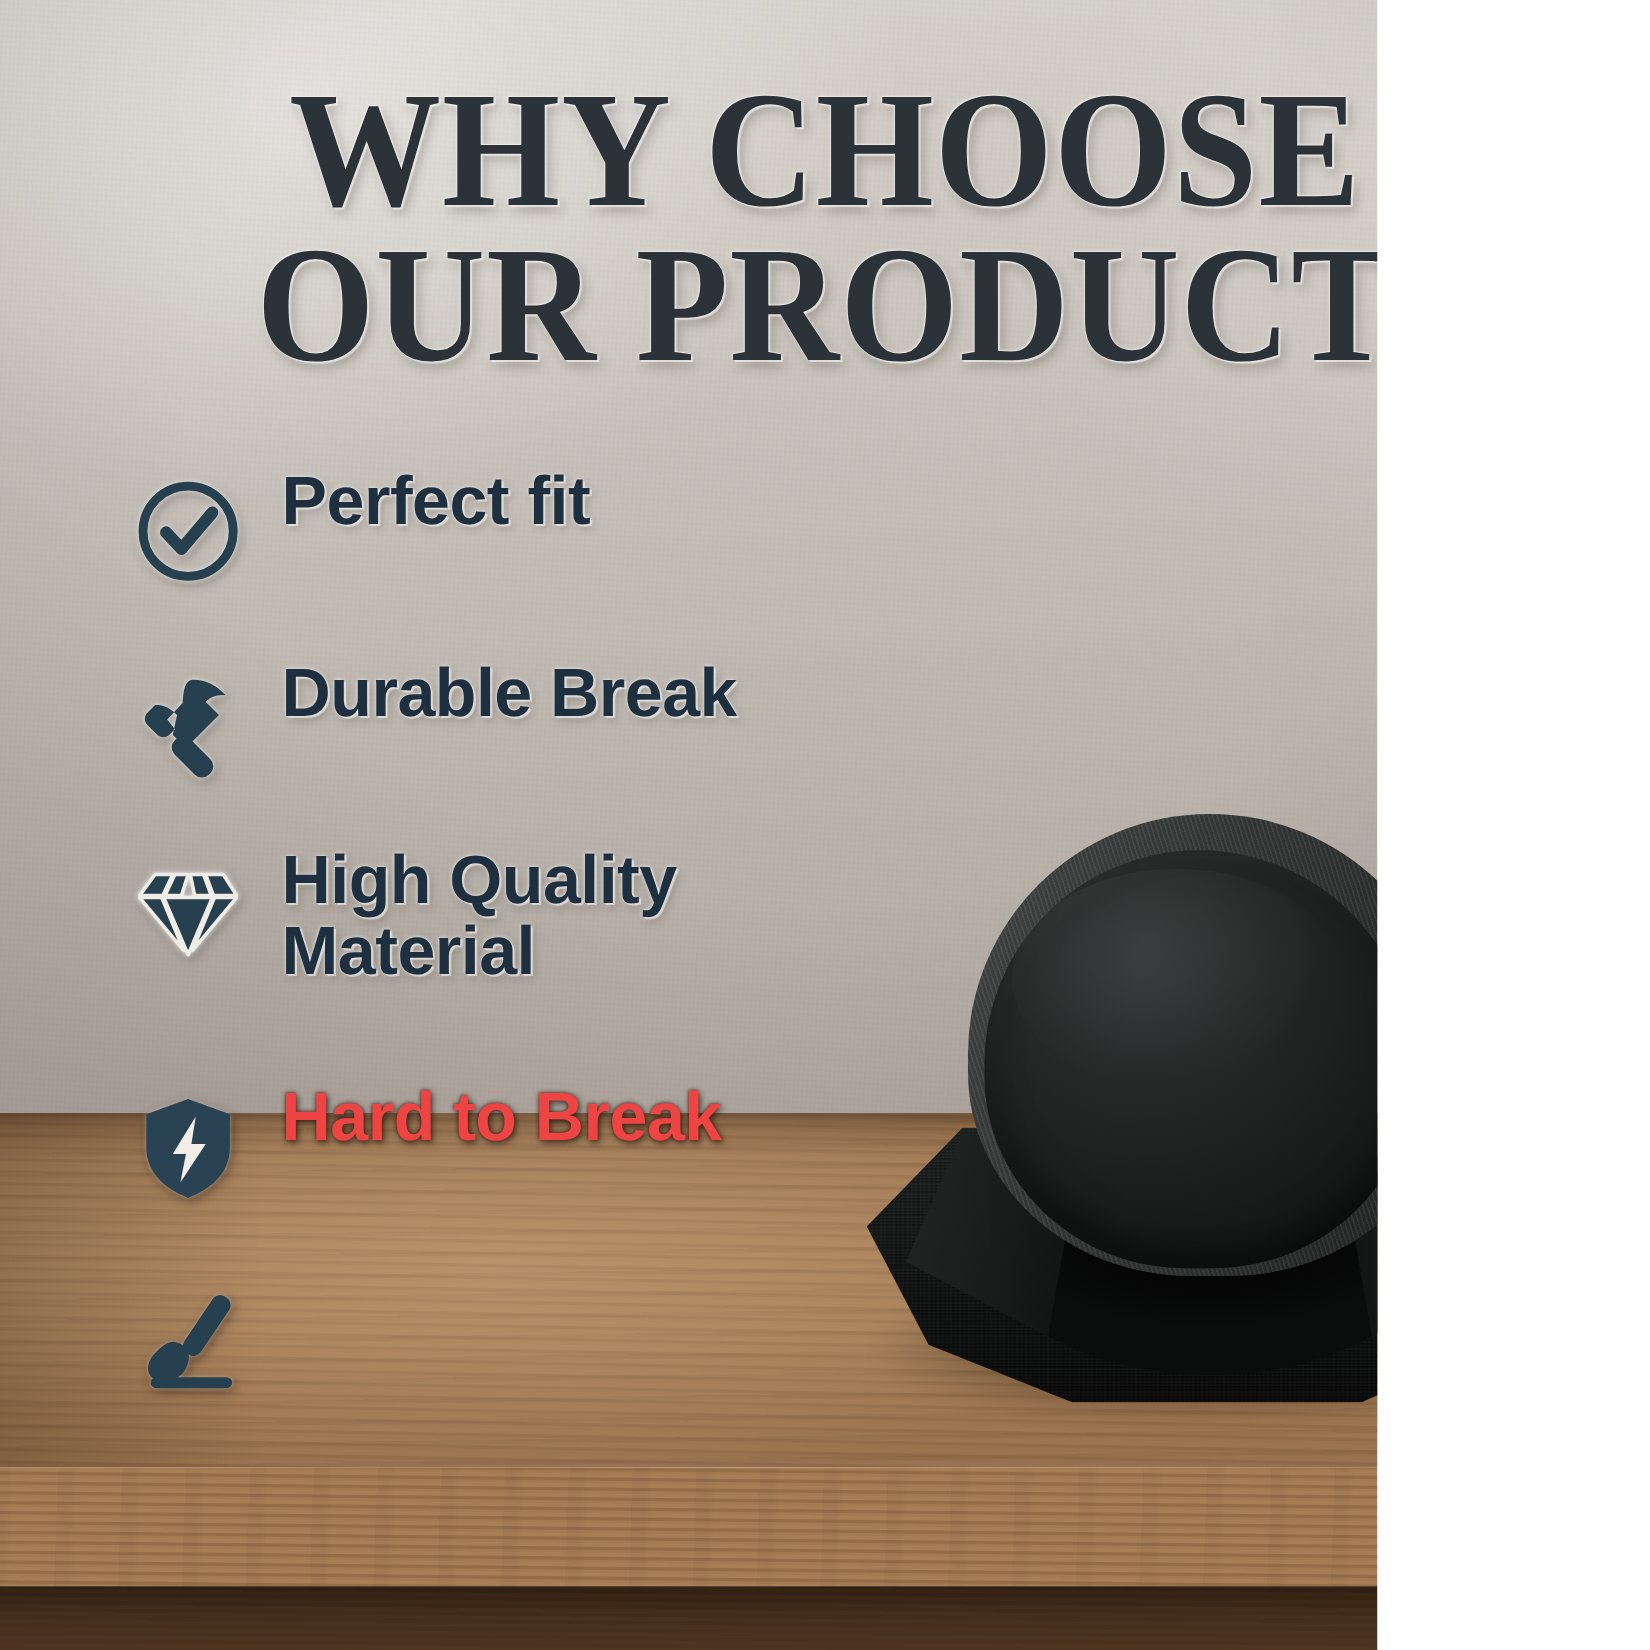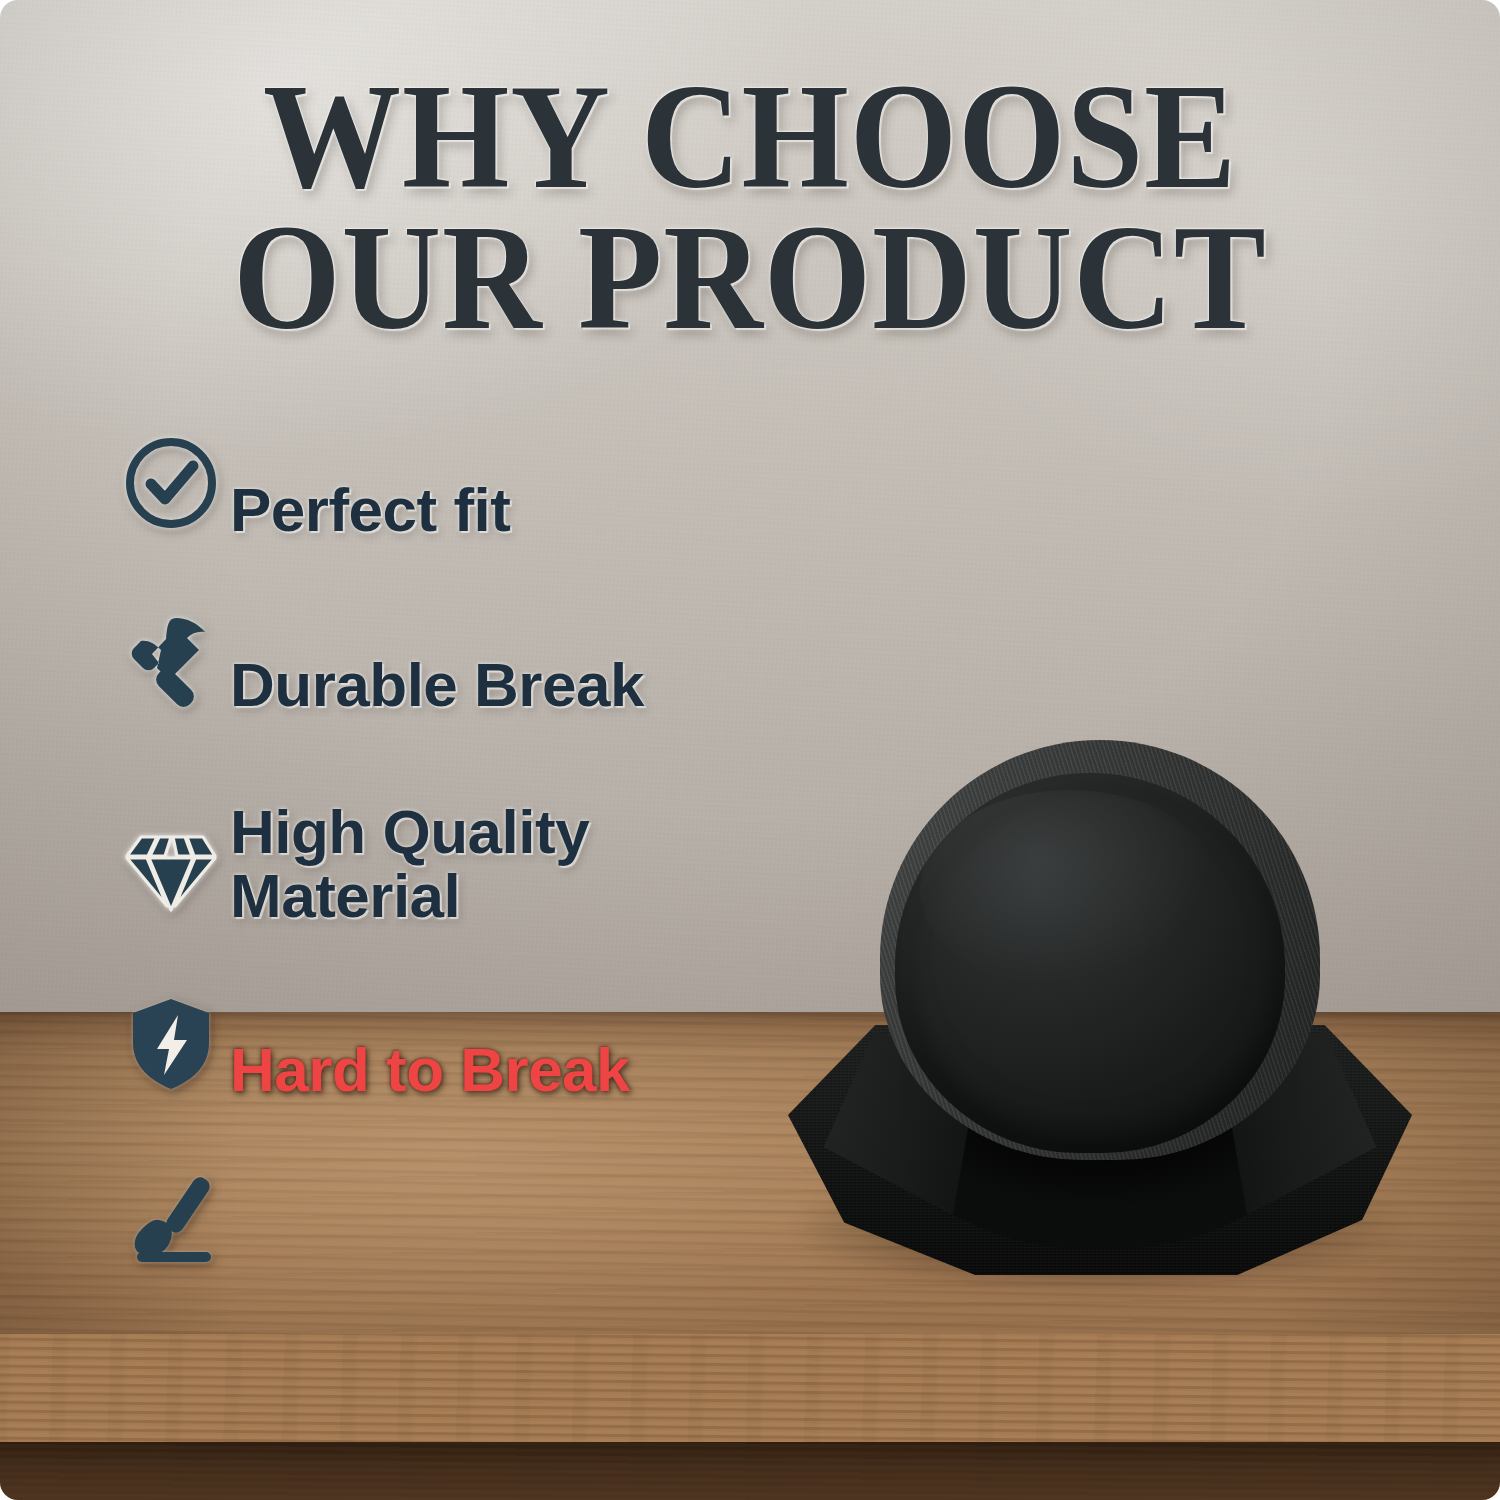--- a/index.html
+++ b/index.html
@@ -3,26 +3,25 @@
 <meta charset="utf-8">
 <title>Why Choose Our Product</title>
 <style>
   html, body {
     margin: 0;
     padding: 0;
     background: #ffffff;
   }
   #scene {
     position: relative;
-    width: 1500px;
+    width: 1252px;
     height: 1500px;
     overflow: hidden;
     font-family: "Liberation Sans", sans-serif;
     user-select: none;
-    border-radius: 18px;
   }
 
   
   .wall {
     position: absolute;
     left: 0; top: 0;
     width: 1500px;
     height: 1035px;
     background:
       radial-gradient(ellipse 900px 600px at 18% 8%, rgba(255,255,255,0.40) 0%, rgba(255,255,255,0) 62%),
@@ -249,25 +248,26 @@
 
   
   .features {
     position: absolute;
     left: 112px; top: 424px;
     width: 660px;
   }
   .feature {
     position: absolute;
     display: flex;
-    align-items: flex-end;
+    align-items: flex-start;
+    gap: 26px;
   }
   .f0 { top: 0px;   }
   .f1 { top: 175px; }
-  .f2 { top: 345px; margin-top: 31px; }
+  .f2 { top: 345px; }
   .f3 { top: 560px; }
   .f4 { top: 735px; }
 
   .f-icon {
     flex: 0 0 auto;
     width: 118px; height: 118px;
     display: flex;
     align-items: center;
     justify-content: center;
   }

